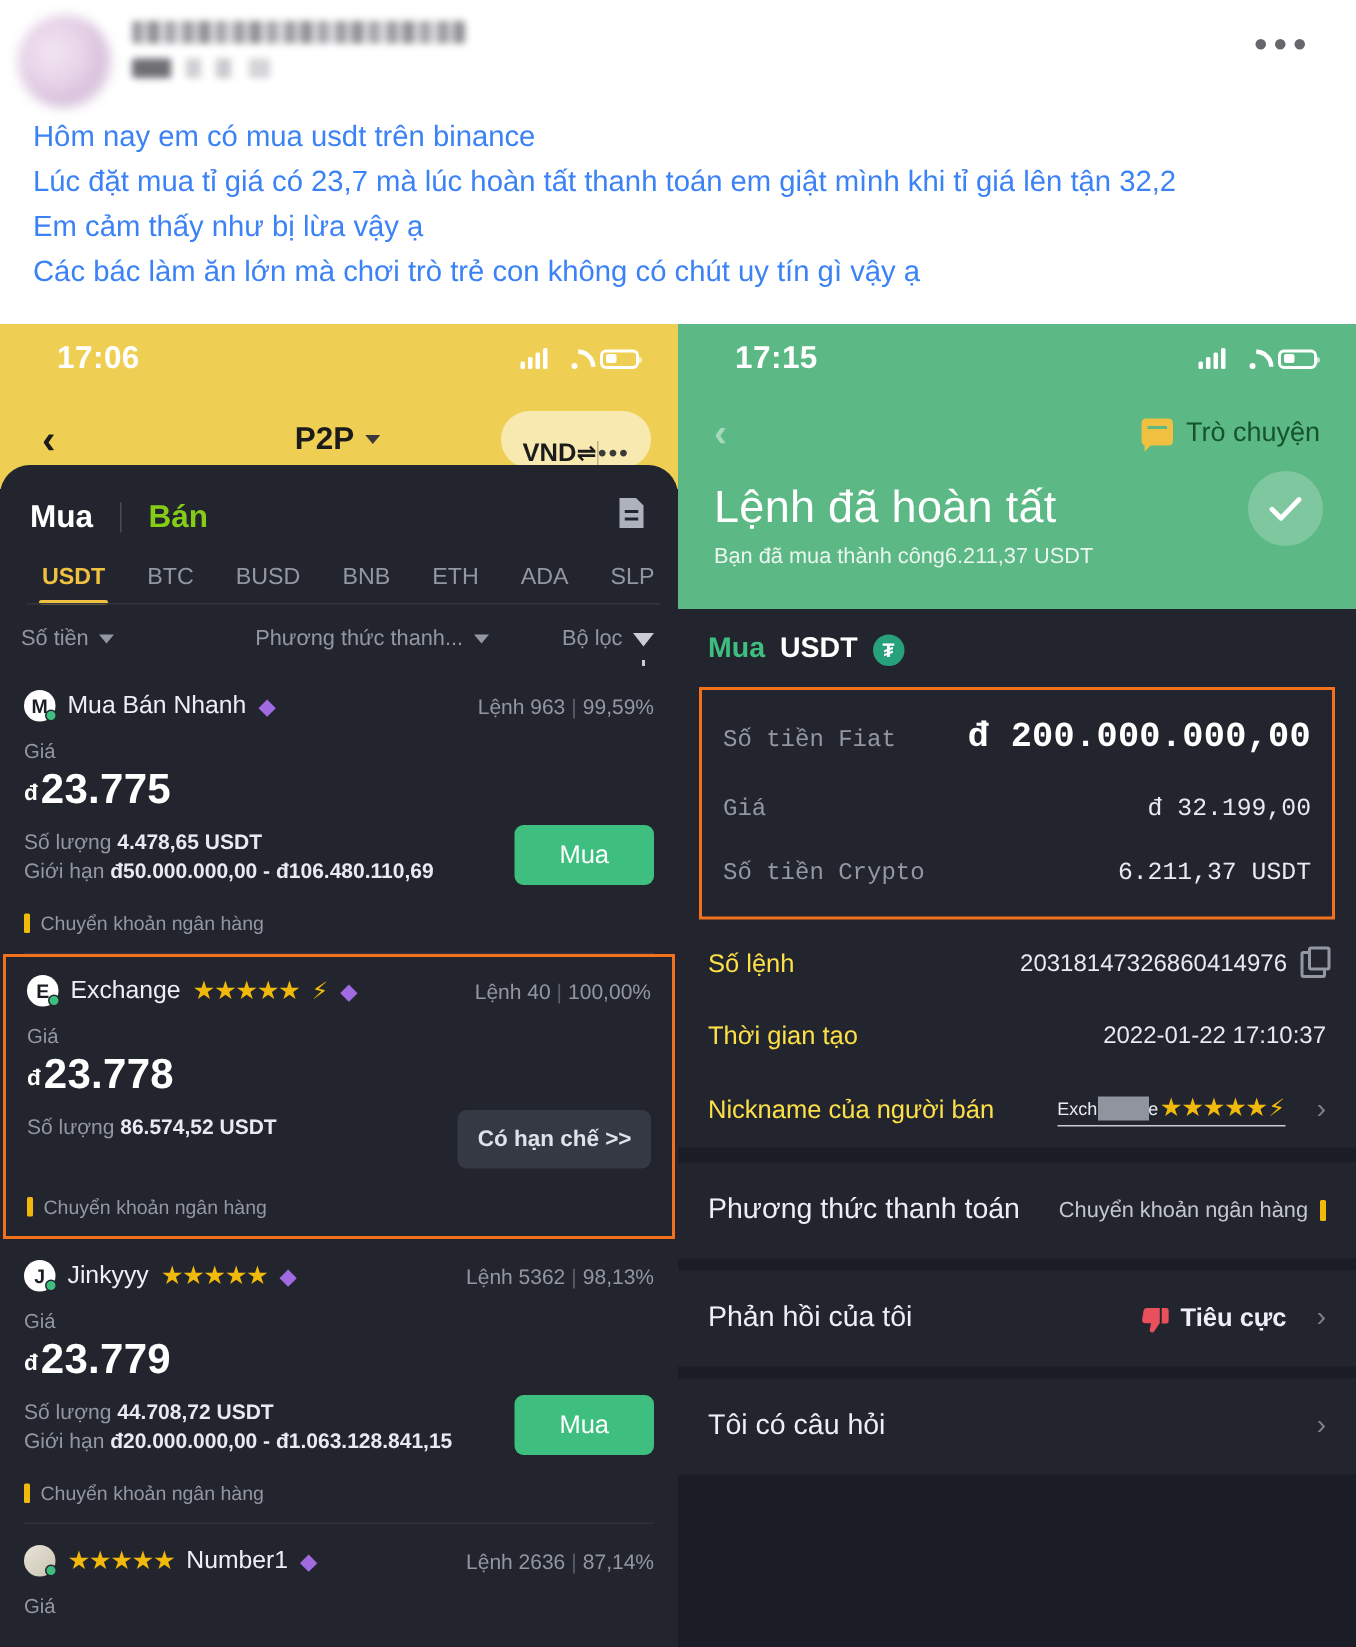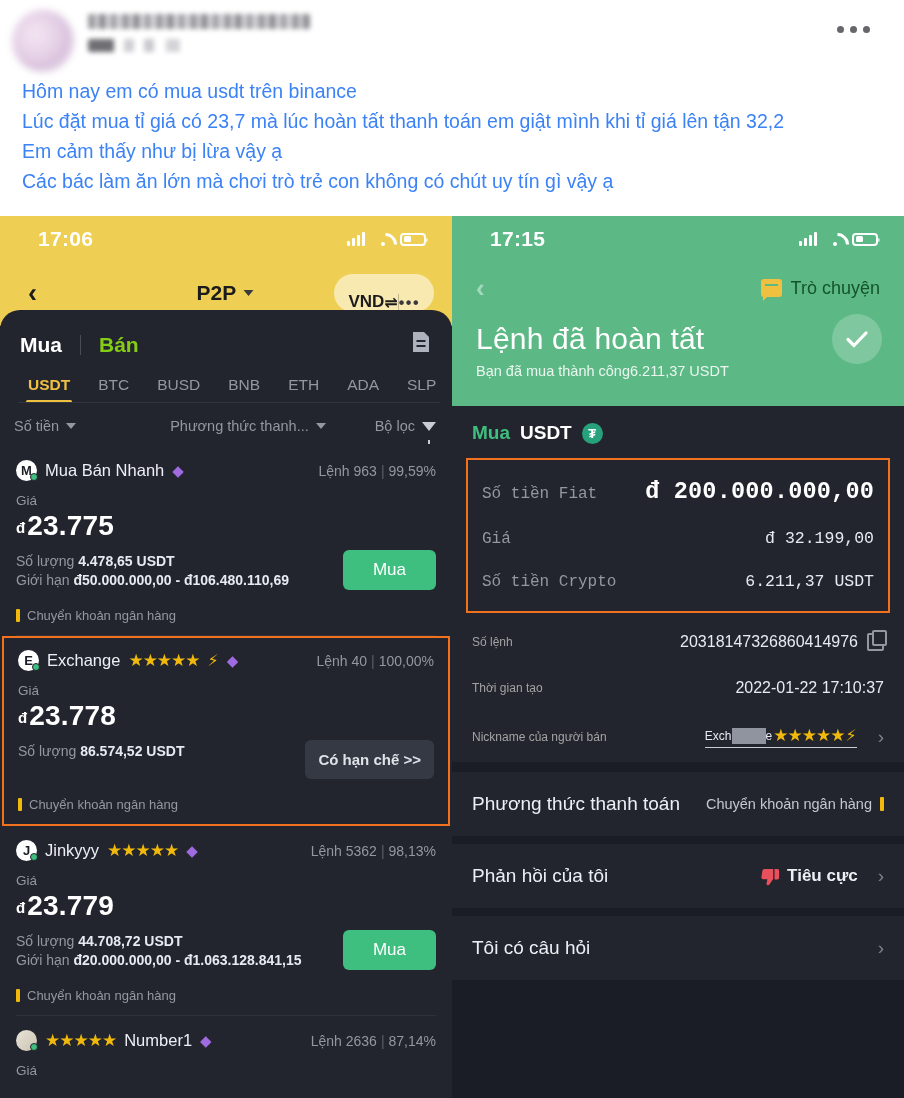--- a/index.html
+++ b/index.html
@@ -621,22 +621,22 @@
   }
 
   .info-rows { padding: 6px 20px 0 20px; }
   .info-row {
     display: flex;
     align-items: center;
     justify-content: space-between;
     padding: 14px 0;
   }
   .info-label {
-    color: #a3a3a3;
-    font-size: 12px;
+    color: #fde047;
+    font-size: 17px;
   }
   .info-value {
     color: #e7eaf0;
     font-size: 16px;
     display: flex;
     align-items: center;
     gap: 9px;
   }
   .copy-icon {
     width: 13px; height: 14px;

